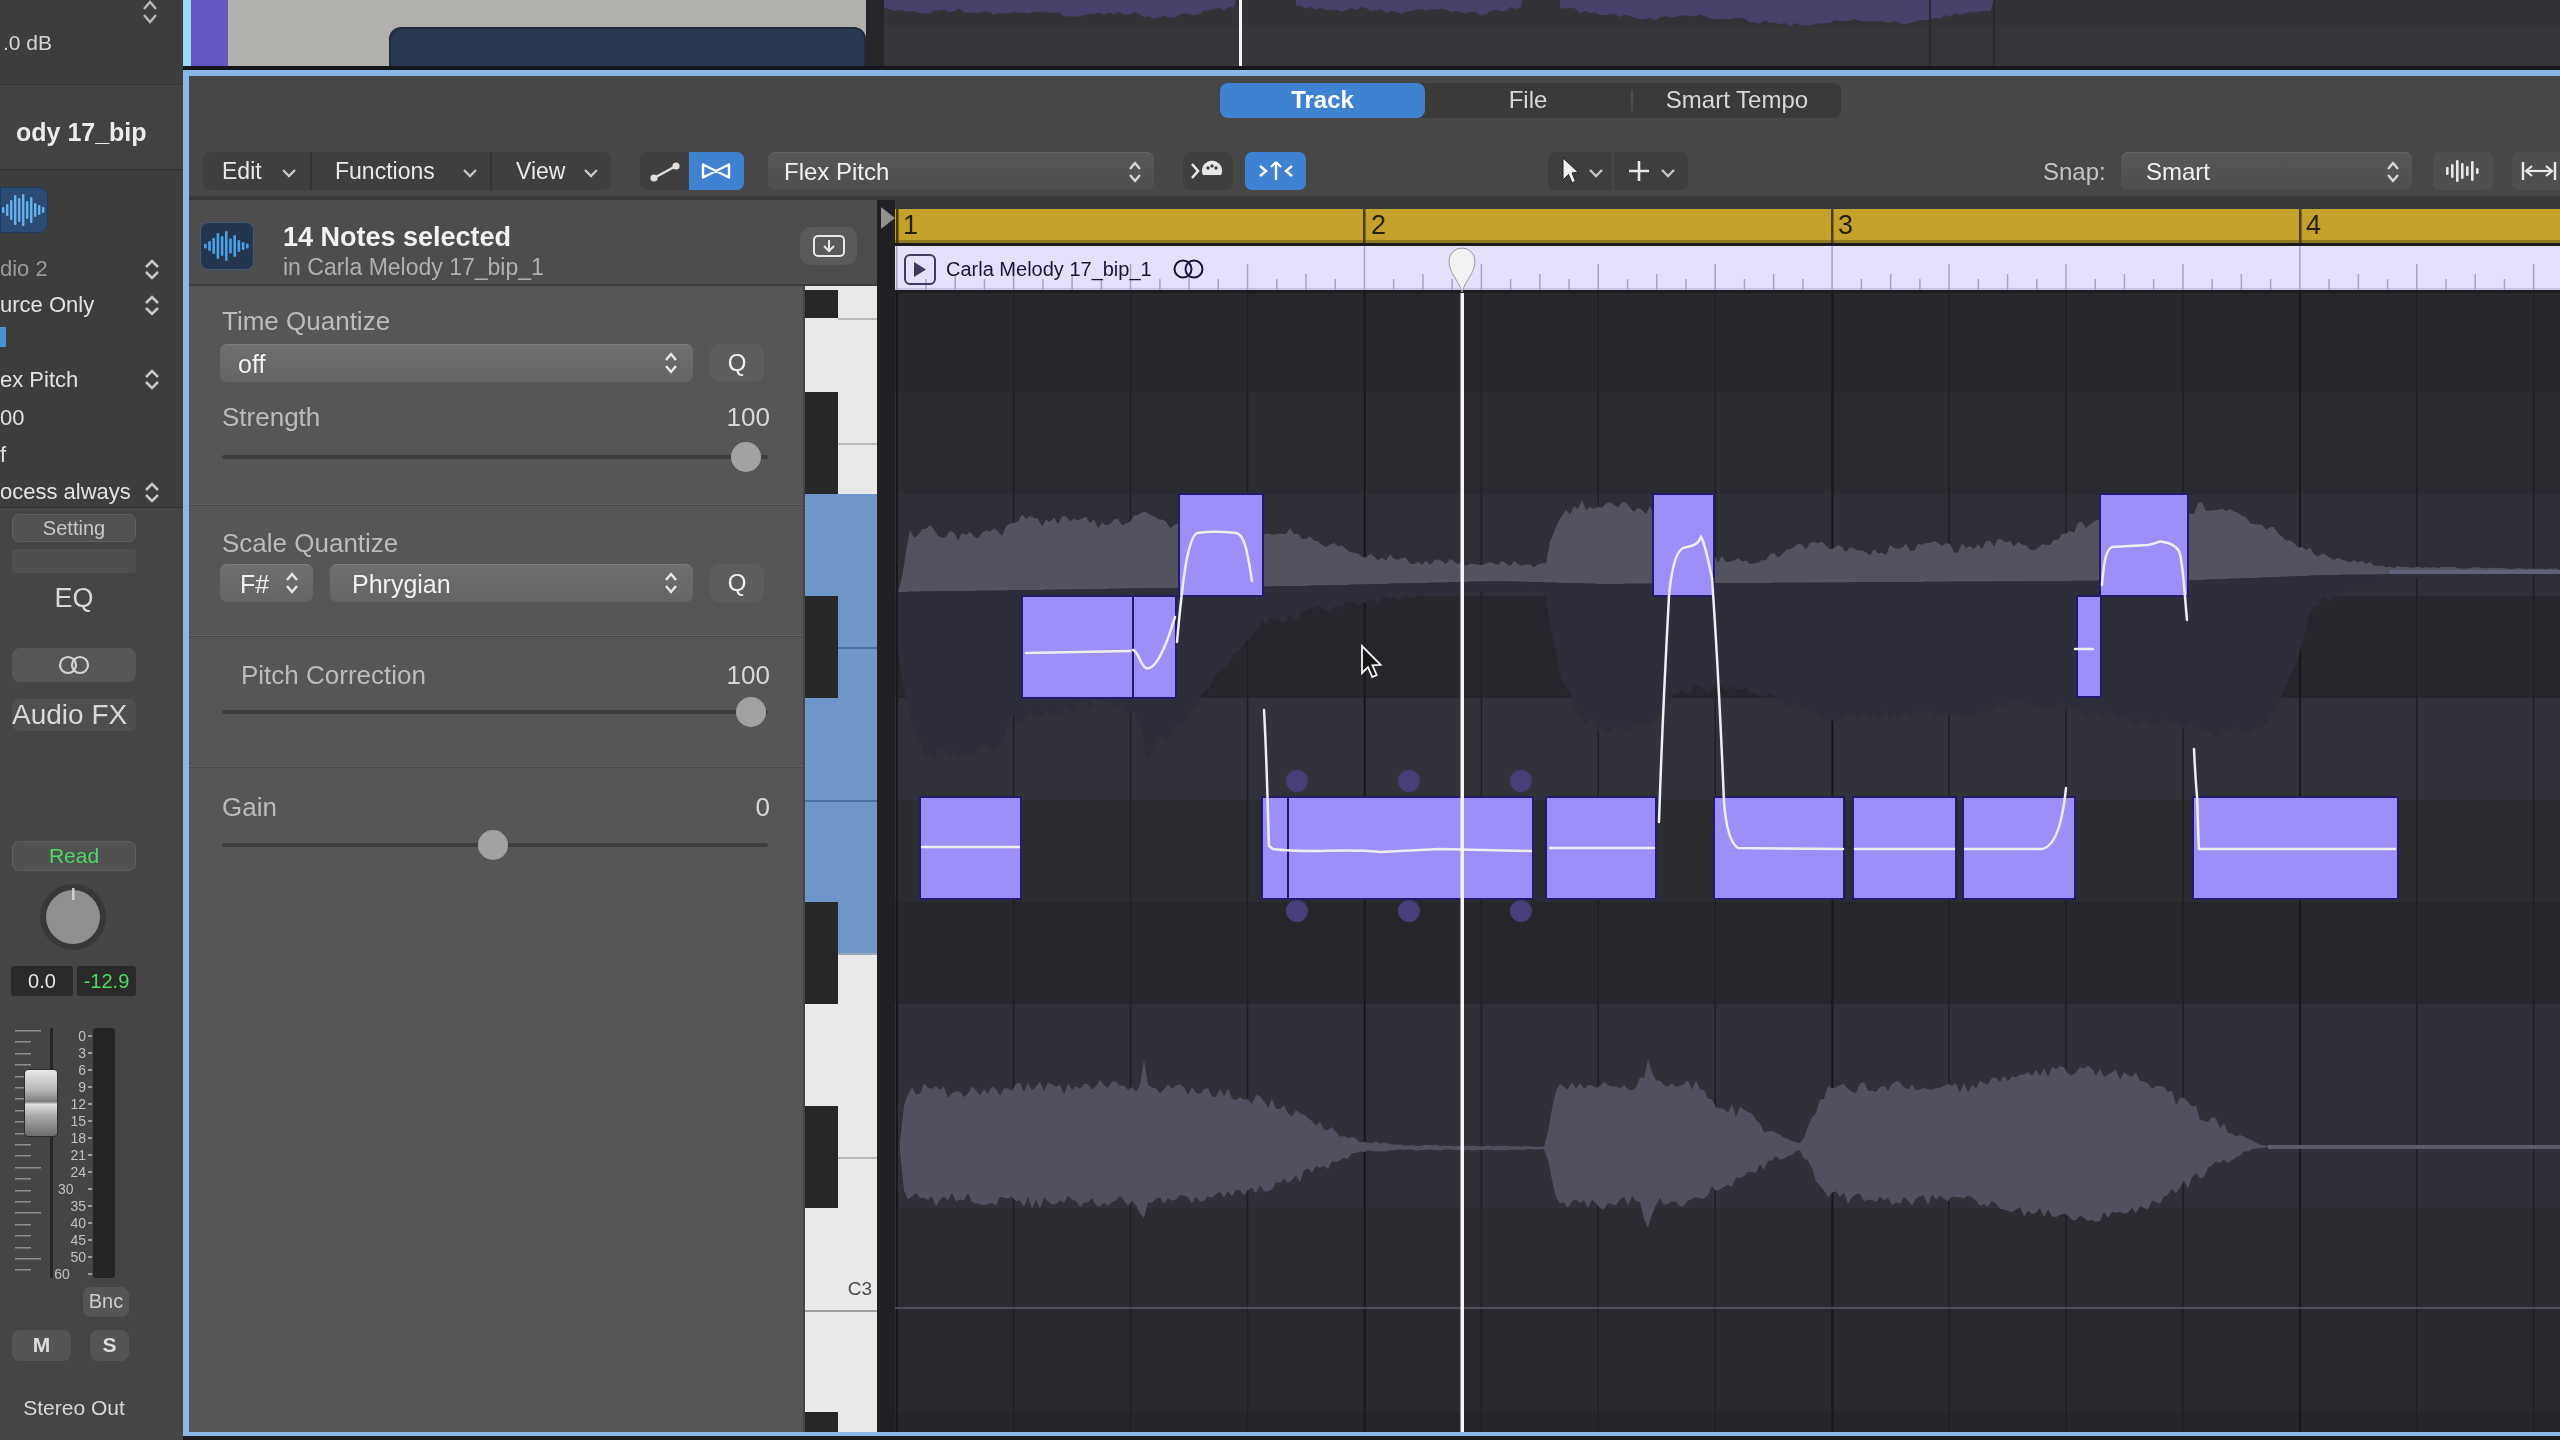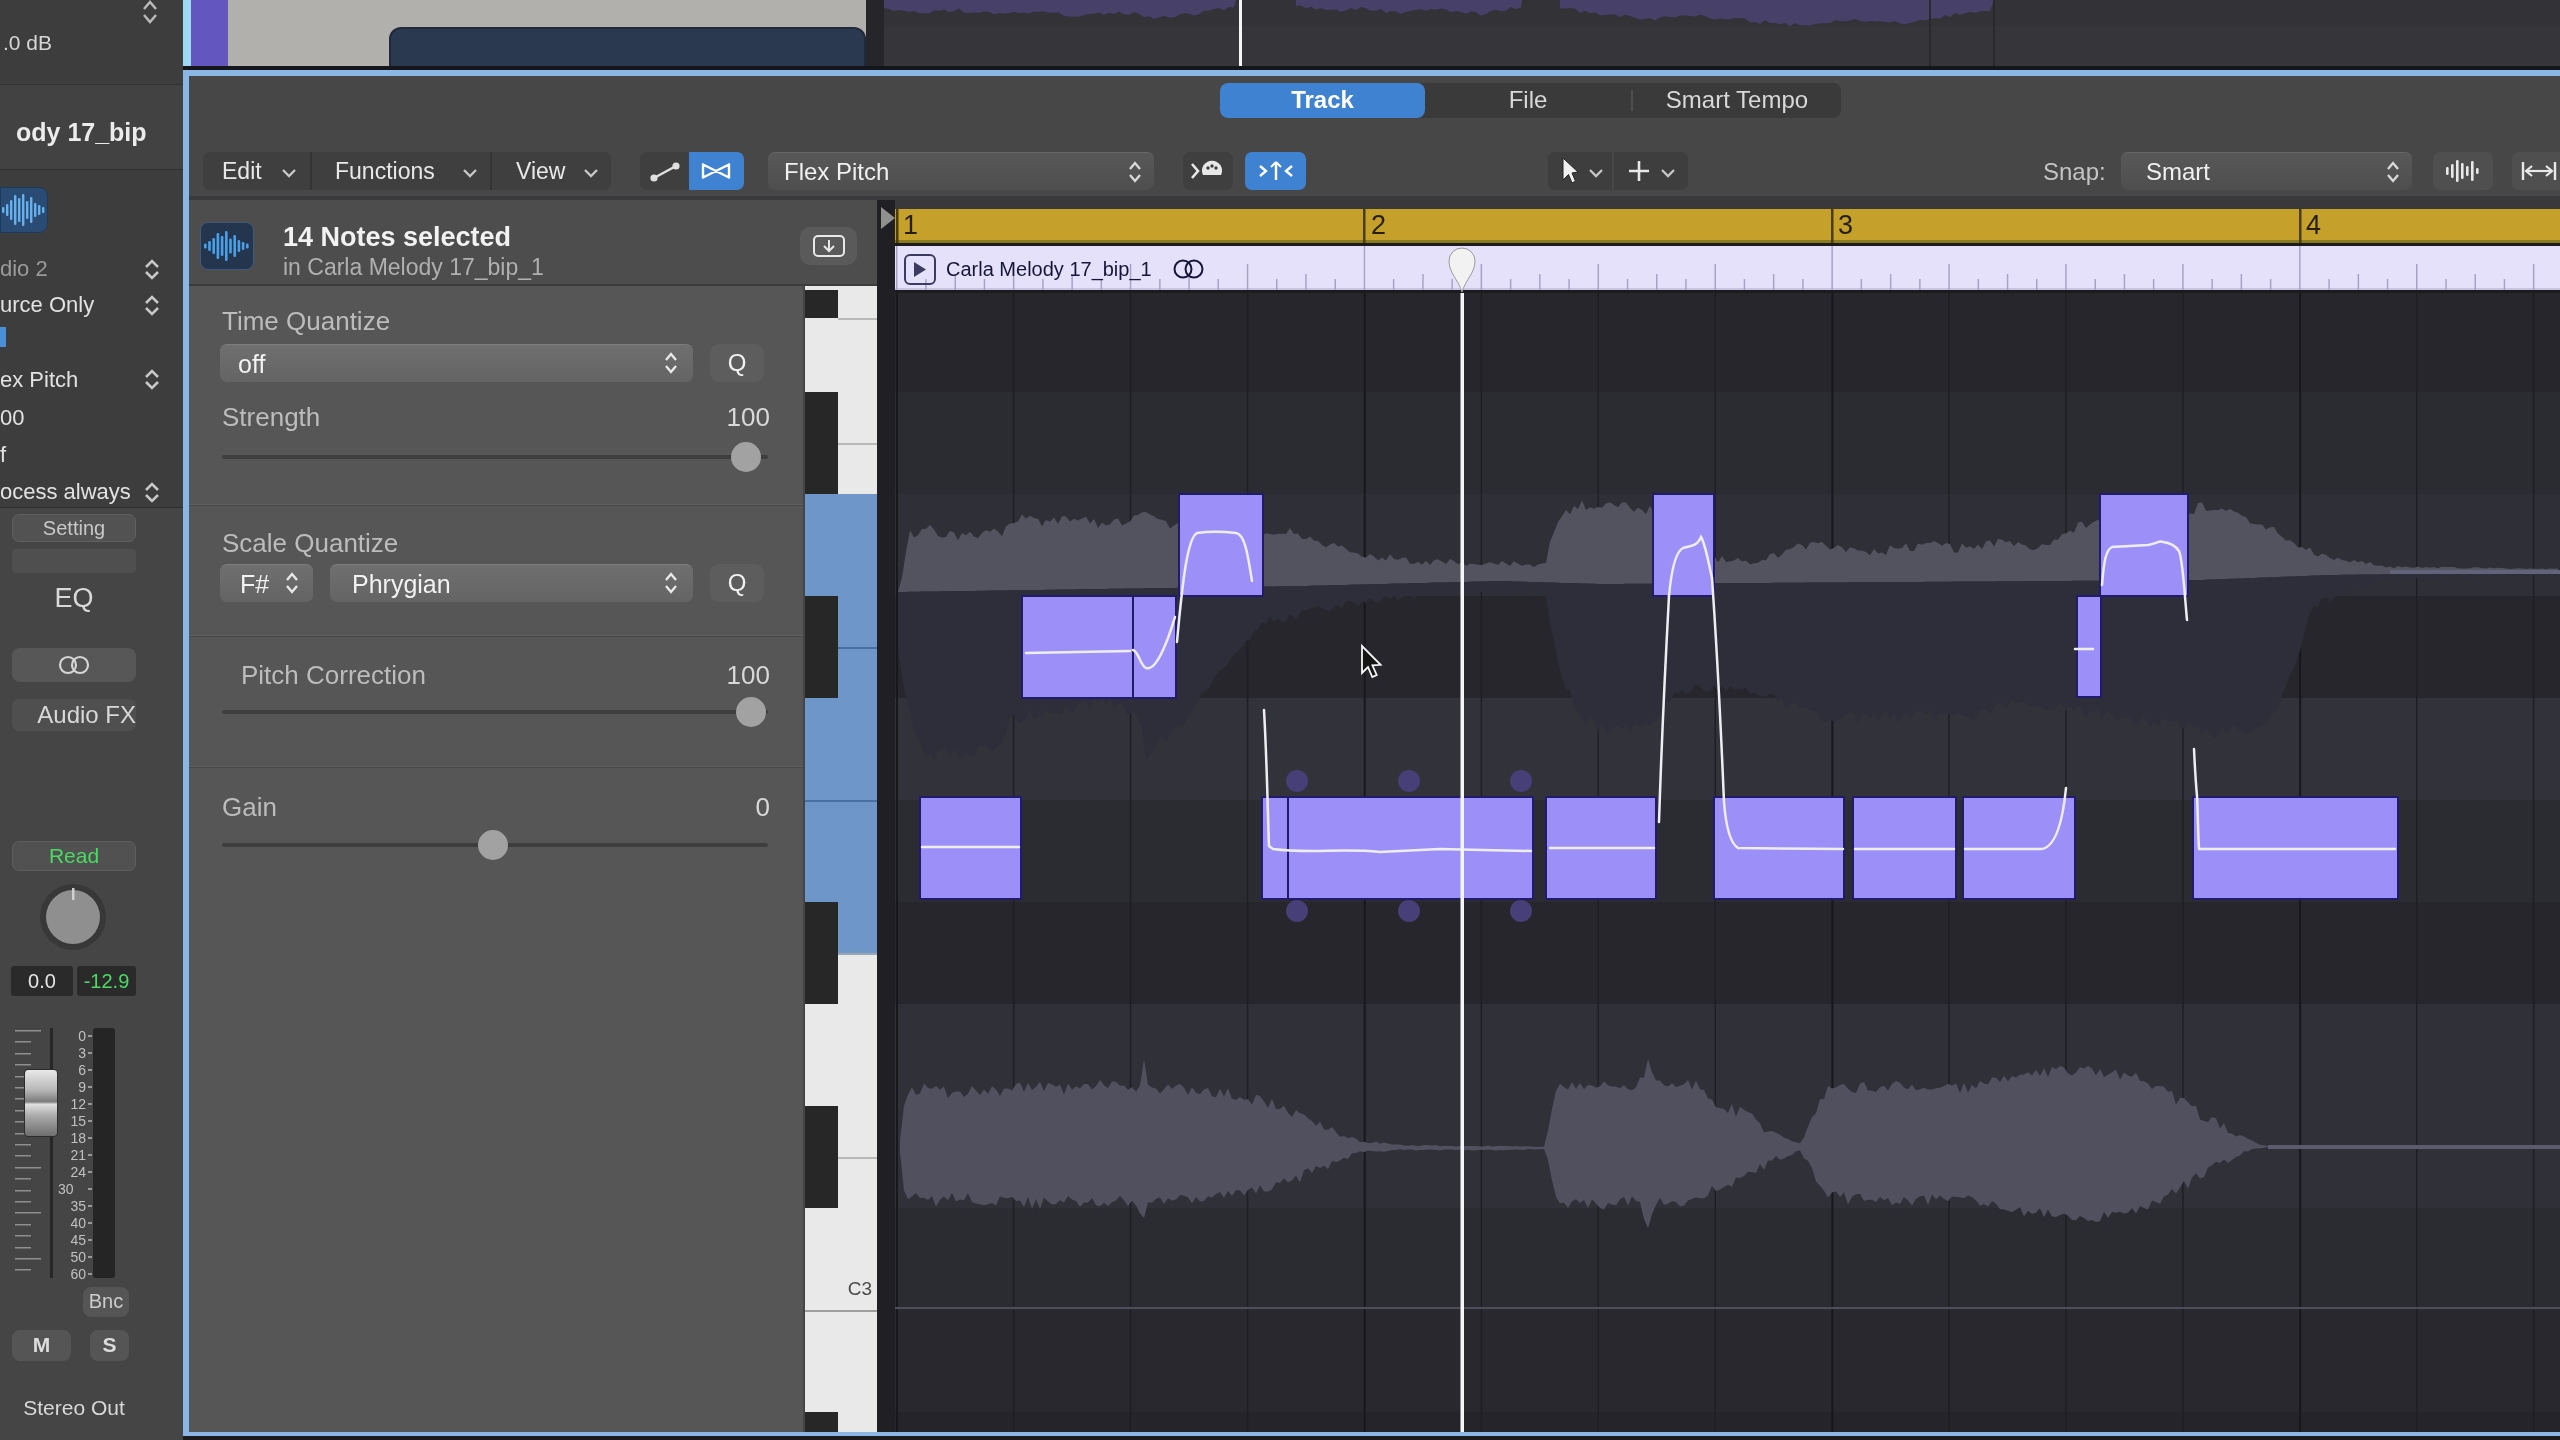--- a/index.html
+++ b/index.html
@@ -59,21 +59,21 @@
     </svg>
 <div class="abs" style="left:0;top:507px;width:183px;height:933px;background:#454545;border-top:1px solid #2e2e2e;"></div>
 <div class="abs" style="left:12px;top:514px;width:124px;height:28px;background:#525252;border:1px solid #5f5f5f;border-radius:7px;color:#c8c8c8;font-size:20px;text-align:center;line-height:26px;">Setting</div>
 <div class="abs" style="left:12px;top:549px;width:124px;height:24px;background:#4f4f4f;border-radius:4px;"></div>
 <div class="abs" style="left:0px;top:583px;width:148px;text-align:center;font-size:27px;color:#d8d8d8;">EQ</div>
 <div class="abs" style="left:12px;top:648px;width:124px;height:34px;background:#575757;border-radius:8px;"></div>
 <svg class="abs" style="left:52px;top:655px;" width="44" height="20" viewBox="0 0 44 20">
       <circle cx="16" cy="10" r="8" fill="none" stroke="#d5d5d5" stroke-width="2.2"></circle>
       <circle cx="28" cy="10" r="8" fill="none" stroke="#d5d5d5" stroke-width="2.2"></circle>
     </svg>
-<div class="abs" style="left:12px;top:699px;width:124px;height:32px;background:#4f4f4f;border-radius:7px;color:#d8d8d8;font-size:24px;text-align:right;line-height:31px;">Audio FX</div>
+<div class="abs" style="left:12px;top:699px;width:124px;height:32px;background:#4f4f4f;border-radius:7px;color:#d8d8d8;font-size:28px;text-align:left;line-height:31px;">Audio FX</div>
 <div class="abs" style="left:12px;top:841px;width:124px;height:30px;background:#515151;border:1px solid #5e5e5e;border-radius:7px;color:#4cd964;font-size:21px;text-align:center;line-height:28px;">Read</div>
 <svg class="abs" style="left:38px;top:882px;" width="70" height="70" viewBox="0 0 70 70">
 <circle cx="35" cy="35" r="33" fill="#383838"></circle>
 <circle cx="35" cy="35" r="27" fill="#8f8f8f"></circle>
 <rect x="34" y="6" width="2.5" height="12" fill="#cfcfcf"></rect>
 </svg>
 <div class="abs" style="left:11px;top:966px;width:62px;height:30px;background:#2a2a2a;border-radius:3px;color:#e6e6e6;font-size:20px;text-align:center;line-height:30px;">0.0</div>
 <div class="abs" style="left:77px;top:966px;width:59px;height:30px;background:#2a2a2a;border-radius:3px;color:#4cd964;font-size:20px;text-align:center;line-height:30px;">-12.9</div>
 <svg class="abs" style="left:0;top:0;pointer-events:none" width="200" height="1440" viewBox="0 0 200 1440">
       <rect x="15" y="1030" width="26" height="1.5" fill="#8f8f8f"></rect>
@@ -121,21 +121,21 @@
     <div class="abs" style="left:58px;top:1181px;width:28px;text-align:left;font-size:14px;color:#c0c0c0;">30</div>
     <div class="abs" style="left:88px;top:1188px;width:4px;height:1.5px;background:#9a9a9a;"></div>
     <div class="abs" style="left:58px;top:1198px;width:28px;text-align:right;font-size:14px;color:#c0c0c0;">35</div>
     <div class="abs" style="left:88px;top:1205px;width:4px;height:1.5px;background:#9a9a9a;"></div>
     <div class="abs" style="left:58px;top:1215px;width:28px;text-align:right;font-size:14px;color:#c0c0c0;">40</div>
     <div class="abs" style="left:88px;top:1222px;width:4px;height:1.5px;background:#9a9a9a;"></div>
     <div class="abs" style="left:58px;top:1232px;width:28px;text-align:right;font-size:14px;color:#c0c0c0;">45</div>
     <div class="abs" style="left:88px;top:1239px;width:4px;height:1.5px;background:#9a9a9a;"></div>
     <div class="abs" style="left:58px;top:1249px;width:28px;text-align:right;font-size:14px;color:#c0c0c0;">50</div>
     <div class="abs" style="left:88px;top:1256px;width:4px;height:1.5px;background:#9a9a9a;"></div>
-    <div class="abs" style="left:58px;top:1266px;width:28px;text-align:right;font-size:14px;color:#c0c0c0;">60</div>
+    <div class="abs" style="left:48px;top:1266px;width:28px;text-align:center;font-size:14px;color:#c0c0c0;">60</div>
     <div class="abs" style="left:88px;top:1273px;width:4px;height:1.5px;background:#9a9a9a;"></div>
 <div class="abs" style="left:93px;top:1028px;width:22px;height:250px;background:#252525;border-radius:3px;"></div>
 <div class="abs" style="left:24px;top:1069px;width:34px;height:68px;border-radius:4px;background:linear-gradient(#e8e8e8 0%,#b8b8b8 30%,#7c7c7c 48%,#e0e0e0 52%,#a8a8a8 70%,#6e6e6e 100%);border:1px solid #2c2c2c;"></div>
 <div class="abs" style="left:83px;top:1287px;width:46px;height:30px;background:#555;border-radius:8px;color:#ccc;font-size:20px;text-align:center;line-height:29px;">Bnc</div>
 <div class="abs" style="left:12px;top:1330px;width:59px;height:31px;background:#555;border-radius:8px;color:#ddd;font-size:21px;font-weight:bold;text-align:center;line-height:30px;">M</div>
 <div class="abs" style="left:90px;top:1330px;width:39px;height:31px;background:#555;border-radius:8px;color:#ddd;font-size:21px;font-weight:bold;text-align:center;line-height:30px;">S</div>
 <div class="abs" style="left:0px;top:1396px;width:148px;text-align:center;font-size:21px;color:#d8d8d8;">Stereo Out</div>
 
 <div class="abs" style="left:183px;top:0;width:8px;height:70px;background:#9ed9f2;"></div>
 <div class="abs" style="left:191px;top:0;width:37px;height:70px;background:#6356bf;"></div>

